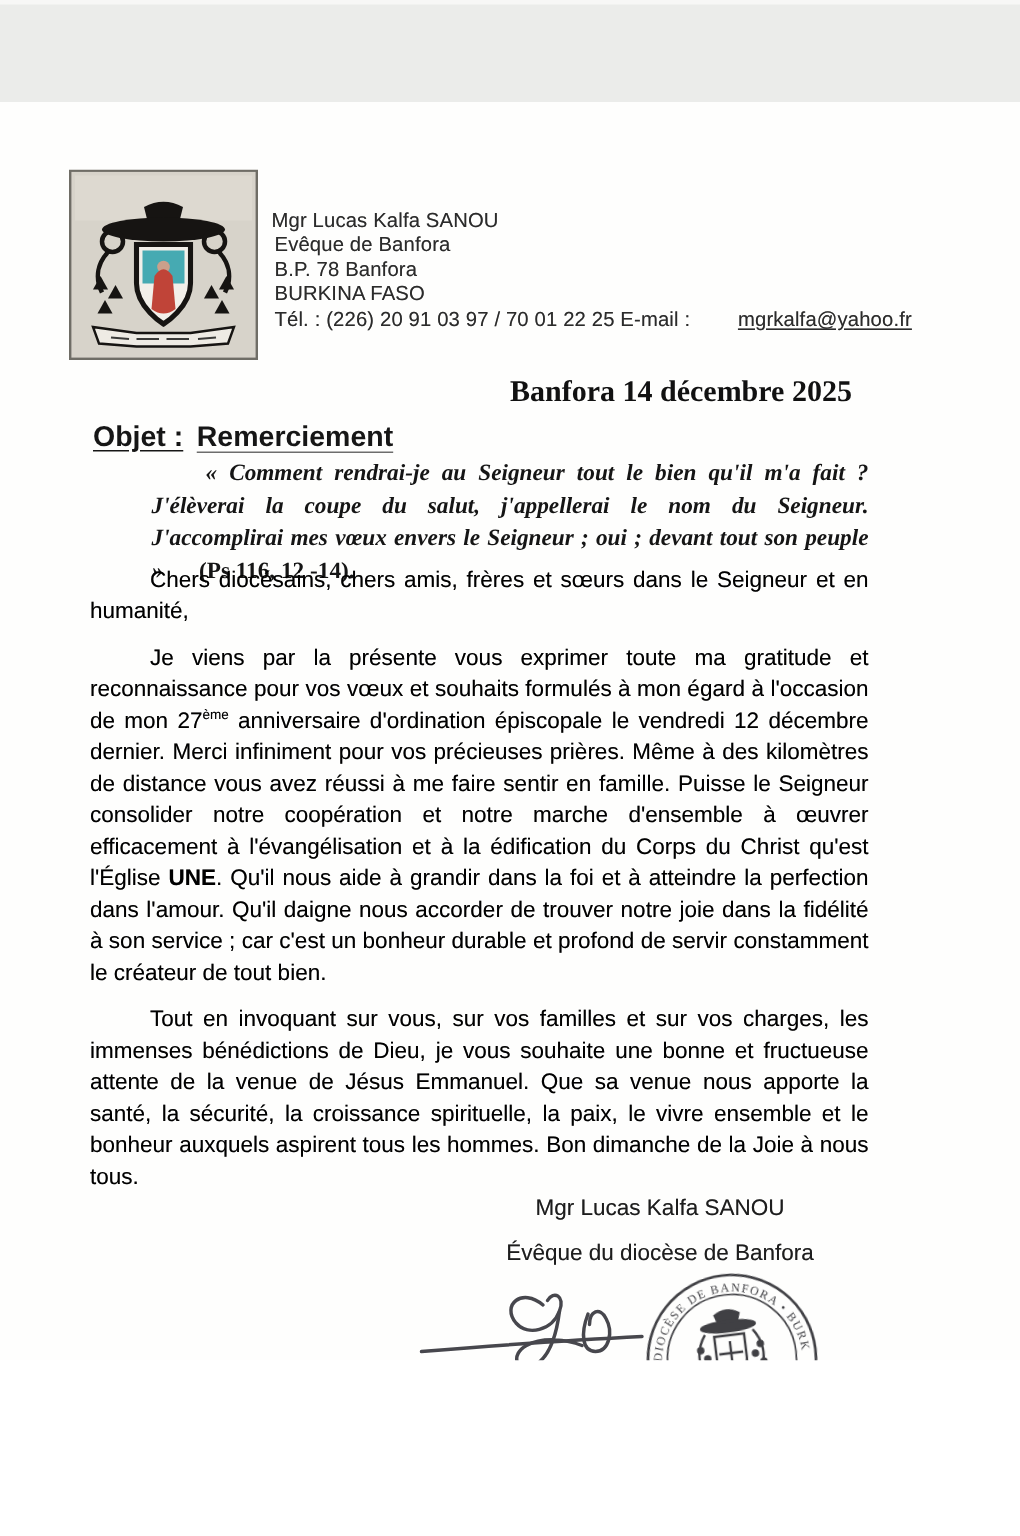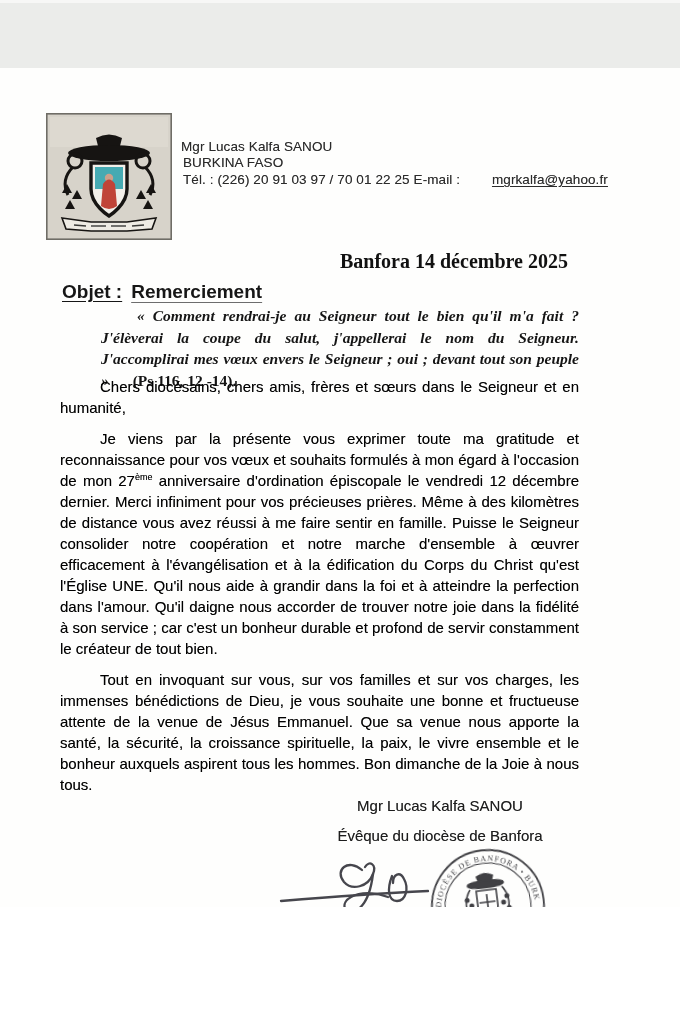--- a/index.html
+++ b/index.html
@@ -34,21 +34,21 @@
   }
   .quote .ref{font-style:normal;margin-left:20px;}
   .body-text{
     position:absolute;left:60px;top:376px;width:519px;
     font-size:15px;line-height:21px;text-align:justify;color:#000000;
     text-shadow:0 0 .4px rgba(30,30,30,.5);
   }
   .body-text p{margin:0 0 10px 0;text-indent:40px;}
   .body-text p:last-child{margin-bottom:0;}
   .body-text sup{font-size:9px;vertical-align:super;line-height:0;}
-  .body-text .strong{font-weight:normal;}
+  .body-text .strong{font-weight:bold;}
   .sig-block{position:absolute;left:290px;top:797px;width:300px;text-align:center;font-size:15px;color:#1d1d1d;text-shadow:0 0 .4px rgba(30,30,30,.5);}
   .sig-block .sig-name{margin-bottom:13px;}
   .signature-svg{position:absolute;left:278px;top:856px;width:255px;height:66px;opacity:.9;}
   .stamp{position:absolute;left:428px;top:846px;width:120px;height:120px;transform:rotate(-7deg);opacity:.88;filter:blur(.35px);}
   
   .wm-left,.wm-right{position:absolute;top:1000px;font-size:13px;color:#8e8e8e;letter-spacing:.2px;}
   .wm-left{left:511px;}
   .wm-right{left:636px;}
   .wm-badge{
     position:absolute;left:534px;top:963px;width:102px;height:102px;border-radius:50%;
@@ -95,20 +95,22 @@
     <g stroke="#3a3a38" stroke-width="1.4">
       <line x1="28" y1="112" x2="40" y2="113"></line>
         <line x1="45" y1="113" x2="60" y2="113"></line>
       <line x1="65" y1="113" x2="80" y2="113"></line>
         <line x1="86" y1="113" x2="98" y2="112"></line>
     </g>
   </svg>
 
   <div class="lh-text">
     <div class="l1">Mgr Lucas Kalfa SANOU</div>
+    <div class="l2">Evêque de Banfora</div>
+    <div class="l3">B.P. 78 Banfora</div>
     <div class="l4">BURKINA FASO</div>
     <div class="l5"><span>Tél. : (226) 20 91 03 97 / 70 01 22 25 E-mail : </span><span class="lh-email">mgrkalfa@yahoo.fr</span></div>
   </div>
 
   <div class="dateline">Banfora 14 décembre 2025</div>
 
   <div class="subject">
     <span class="lbl">Objet :</span><span class="val">Remerciement</span>
   </div>
 

